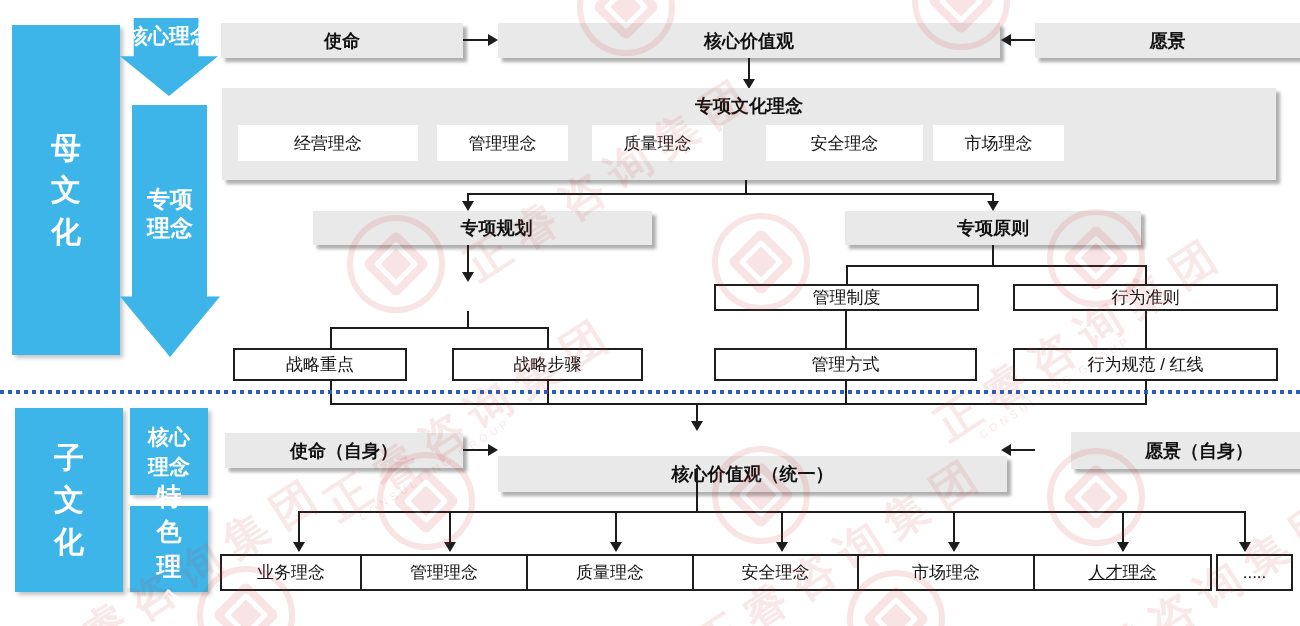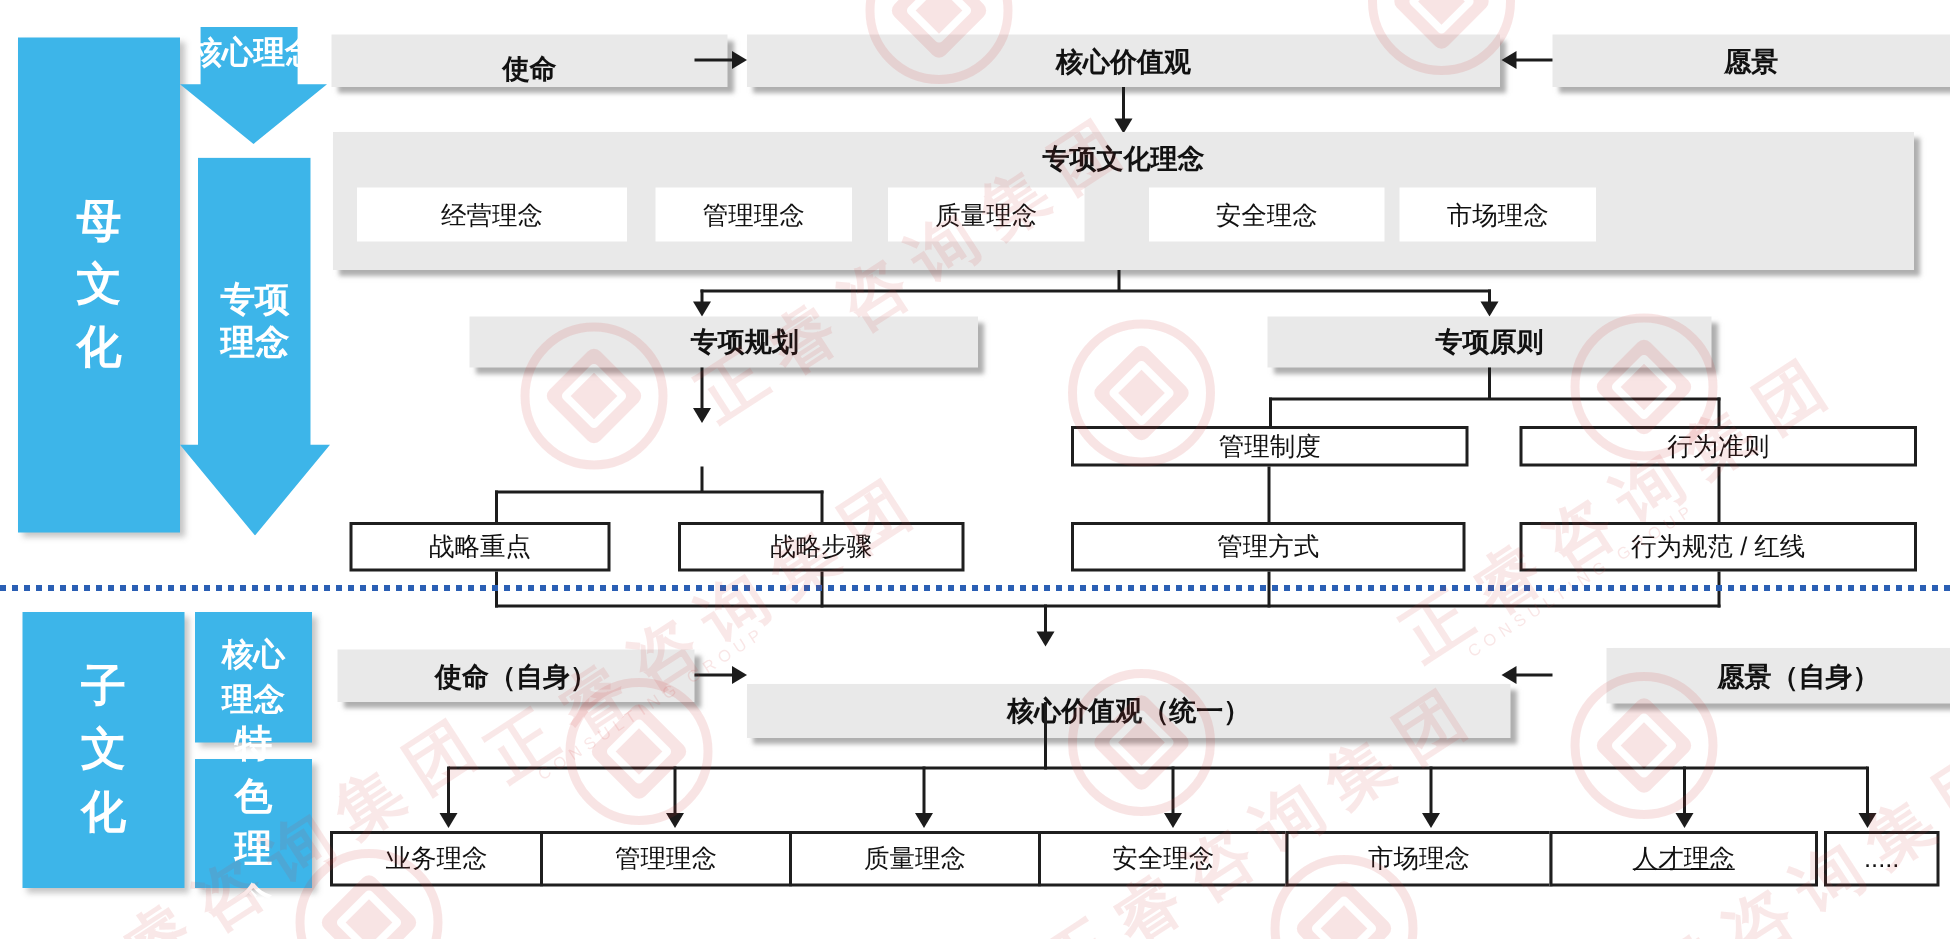--- a/index.html
+++ b/index.html
@@ -61,21 +61,21 @@
   <div class="abs bigarrow" style="left:120px;top:18px;width:98px;height:78px;
               clip-path:polygon(14% 0,80% 0,80% 49%,100% 49%,50% 100%,0 49%,14% 49%);">
     <div class="al" style="top:5px;font-size:21px;">核心理念</div>
   </div>
 
   <div class="abs bigarrow" style="left:120px;top:105px;width:100px;height:252px;
               clip-path:polygon(12% 0,87% 0,87% 76%,100% 76%,50% 100%,0 76%,12% 76%);">
     <div class="al" style="top:80px;font-size:23px;padding:0 26px;">专项理念</div>
   </div>
 
-  <div class="abs gbox" style="left:221px;top:23px;width:264px;height:35px;align-items:flex-end;">
+  <div class="abs gbox" style="left:221px;top:23px;width:242px;height:35px;">
     <span>使命</span>
   </div>
   <div class="abs gbox" style="left:498px;top:23px;width:502px;height:35px;">
     <span>核心价值观</span>
   </div>
   <div class="abs gbox" style="left:1035px;top:23px;width:265px;height:35px;">
     <span>愿景</span>
   </div>
 
   <div class="hline" style="left:463px;top:39px;width:27px;"></div>

